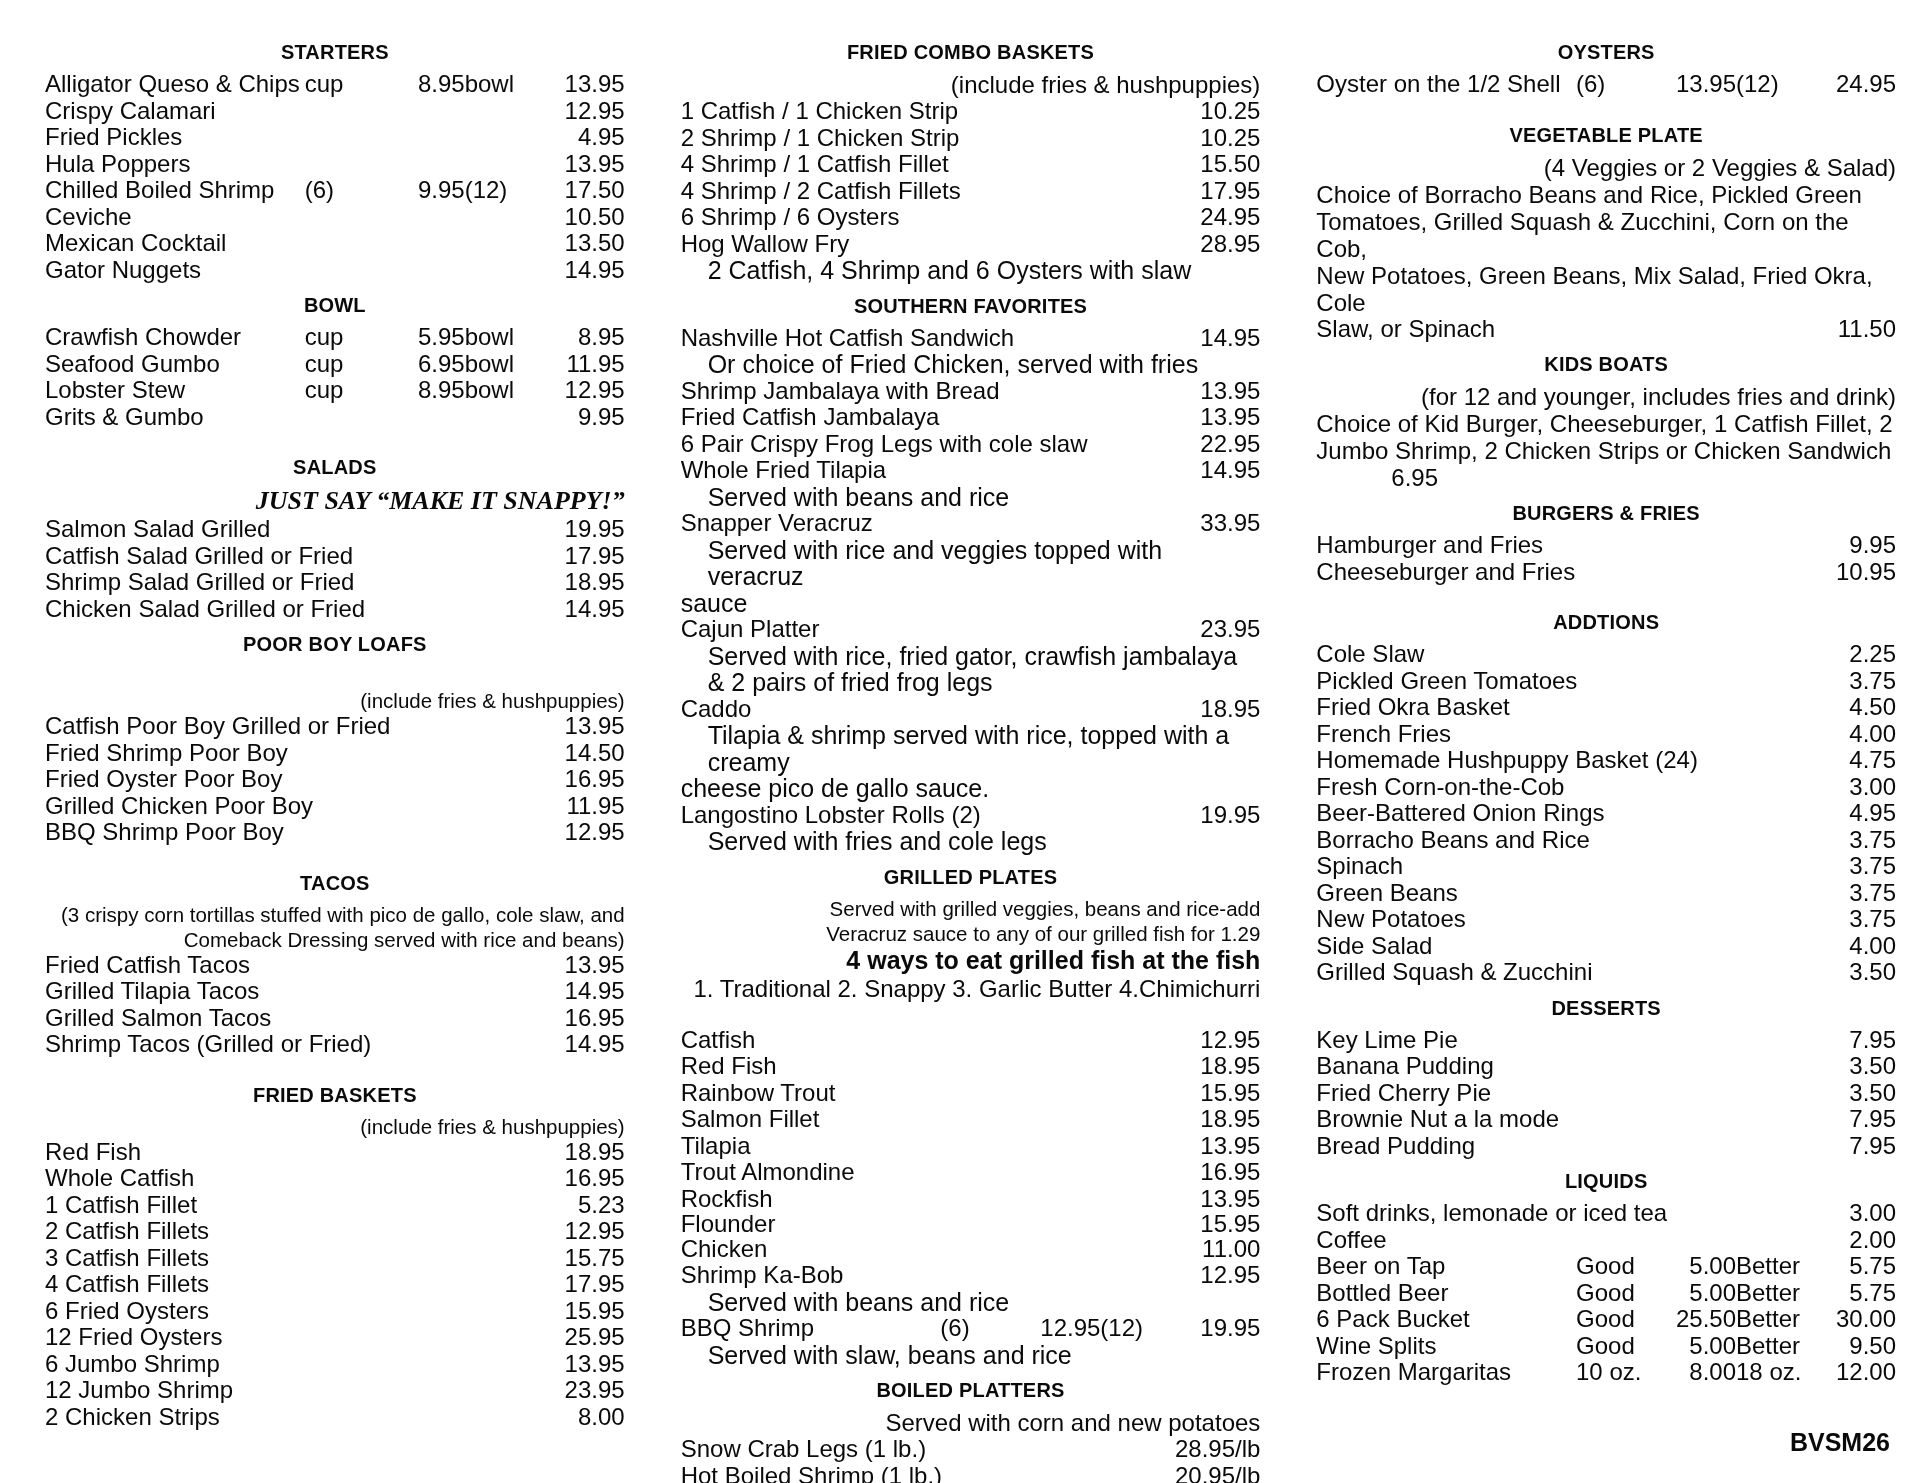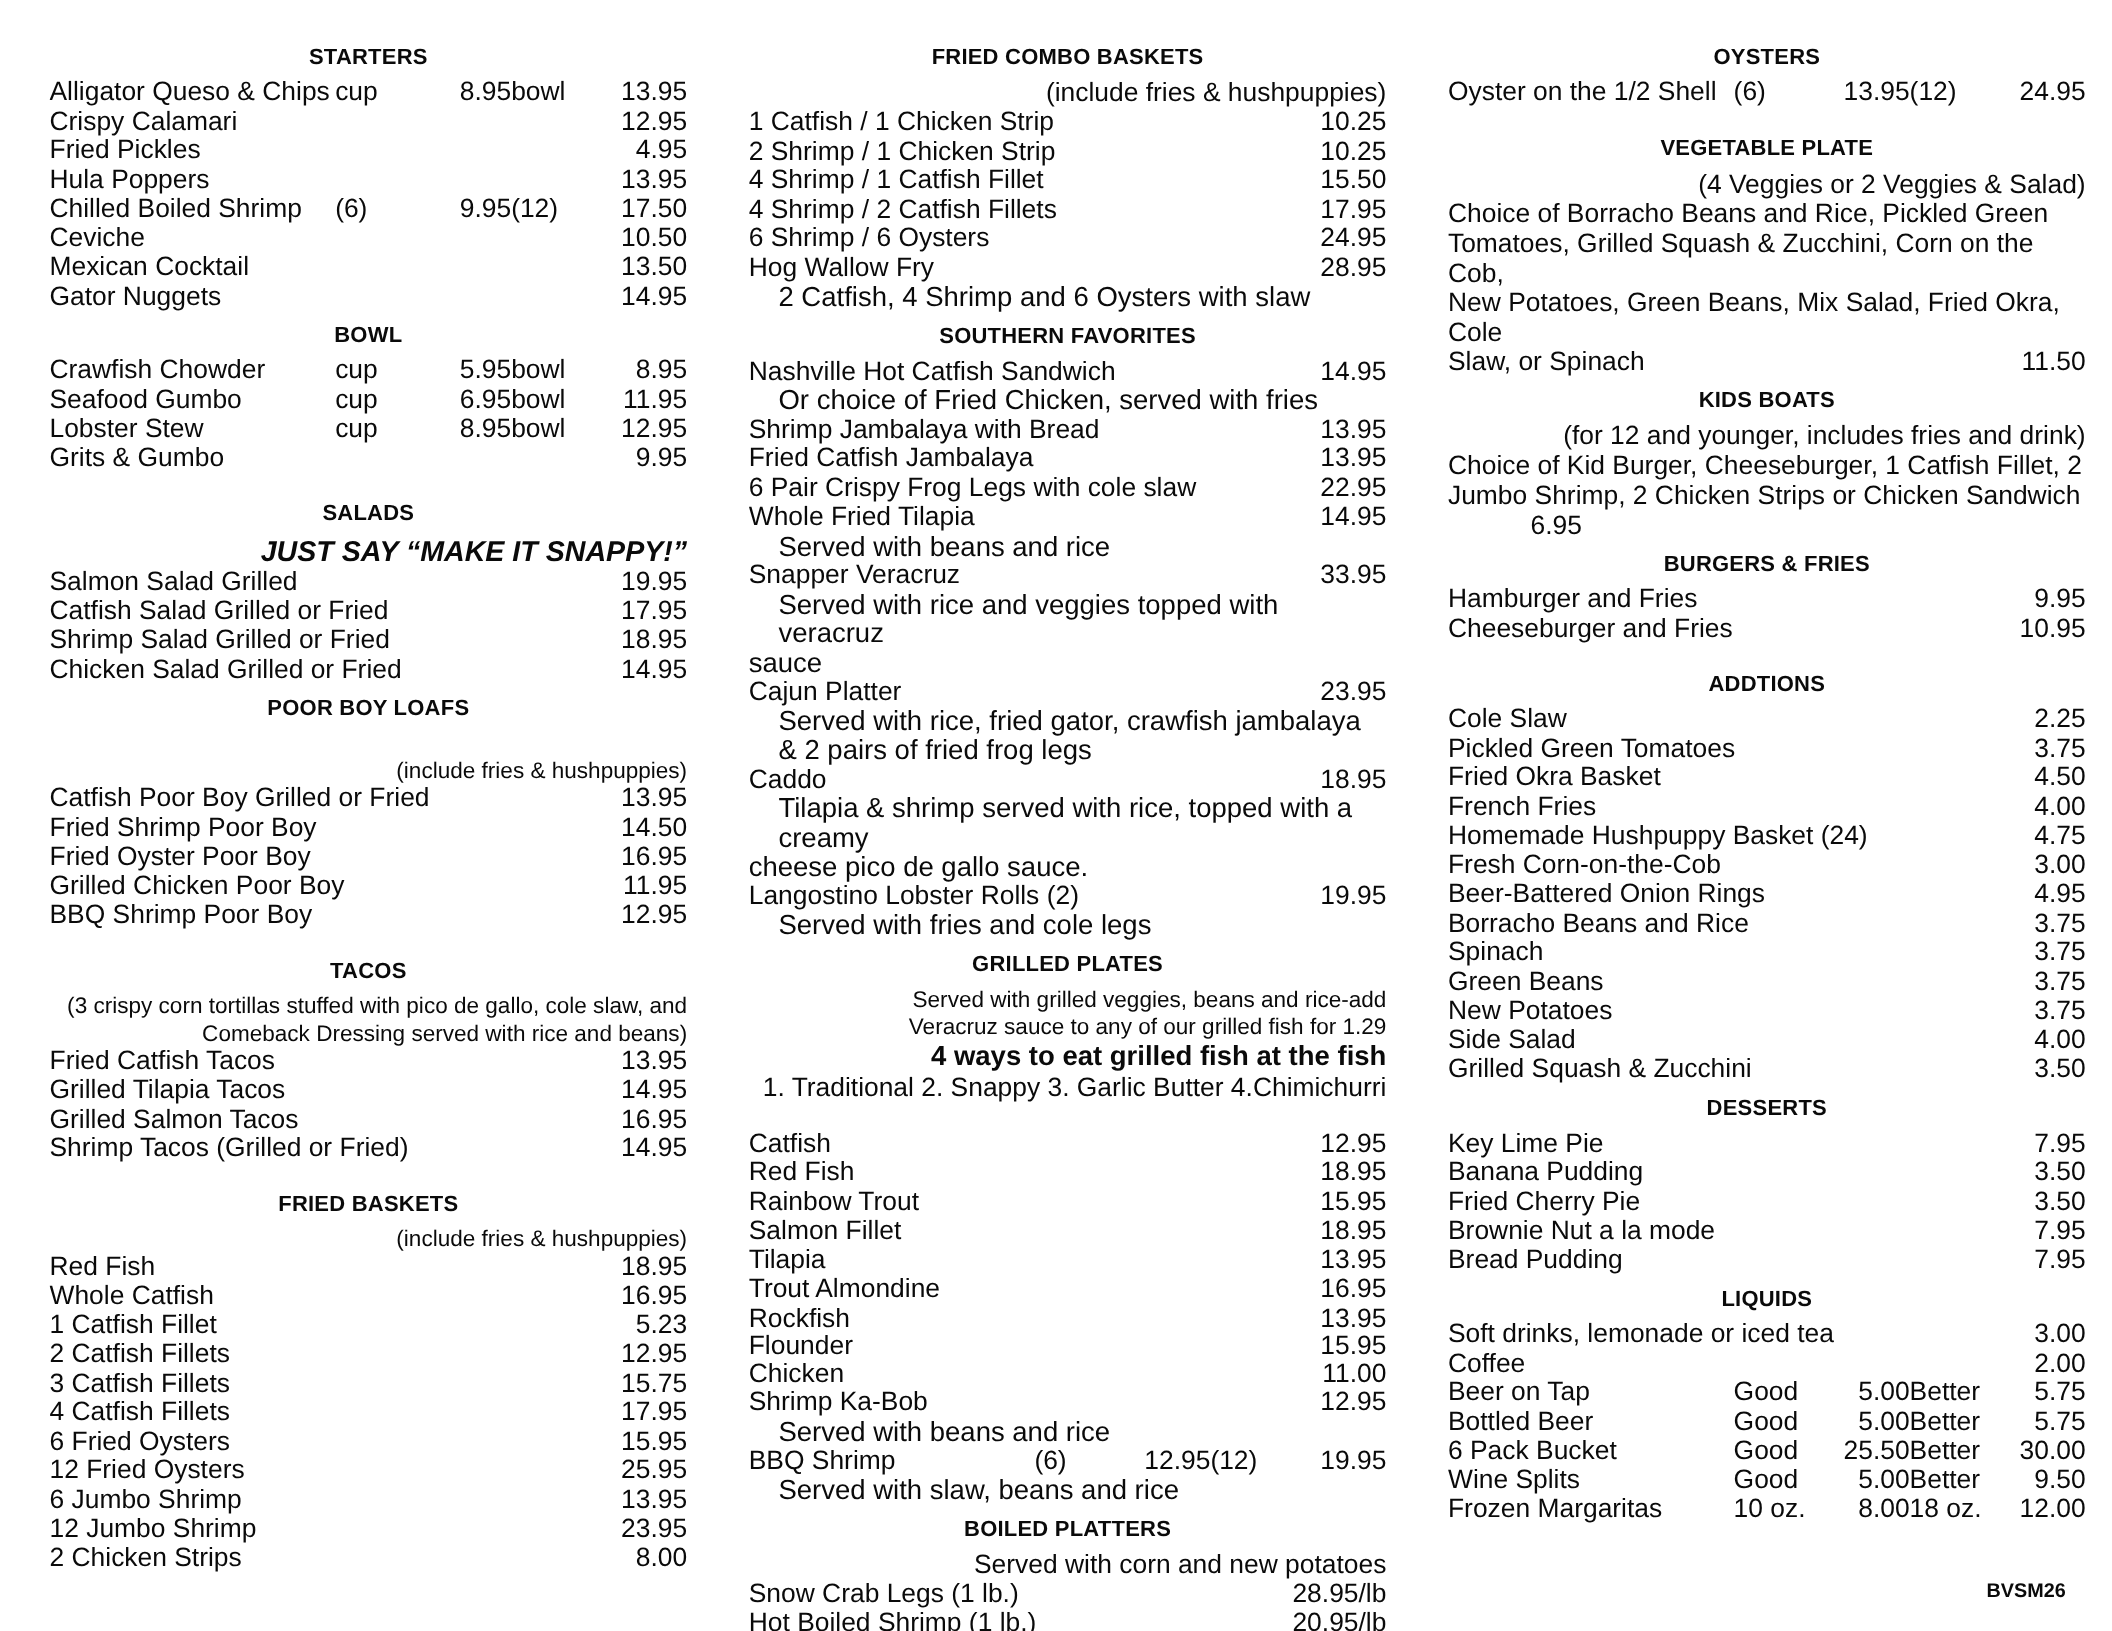--- a/index.html
+++ b/index.html
@@ -27,21 +27,21 @@
     text-align:center; line-height:33px;
     margin:4px 0 2px 0;
     letter-spacing:0.2px;
   }
   .center-line {
     text-align:right;
     font-size:24px; line-height:27px;
   }
   .center-line.small { font-size:20.5px; line-height:25px; }
   .center-line.bold { font-weight:bold; font-size:25px; line-height:29px; }
-  .center-line.italic { font-style:italic; font-weight:bold; font-size:26px; line-height:30px; }
+  .center-line.italic { font-style:italic; font-weight:bold; font-size:26px; line-height:30px;font-family:Liberation Serif, serif; }
 
   .row {
     display:flex; align-items:baseline;
     font-size:24px; line-height:26.5px;
     white-space:nowrap;
   }
   .row.small { font-size:24px; line-height:25px; }
   .row .name { flex:1 1 auto; overflow:hidden; }
   .row .u { display:inline-block; min-width:76px; text-align:left; }
   .row .v { display:inline-block; min-width:84px; text-align:right; }
@@ -51,22 +51,22 @@
     padding-left:27px;
   }
   .sub-line.flush { padding-left:0; }
 
   .text-line { font-size:24px; line-height:27px; }
 
   .gap { height:25px; }
 
   .footer-code {
     position:absolute;
-    right:42px; bottom:26px;
-    font-size:18px; font-weight:bold;
+    right:30px; bottom:26px;
+    font-size:25px; font-weight:bold;
   }
 </style>
 </head>
 <body>
 
 <div class="menu">
   <div class="col">
       <section>
         <div class="sec-title">STARTERS</div>
         <div class="row">

